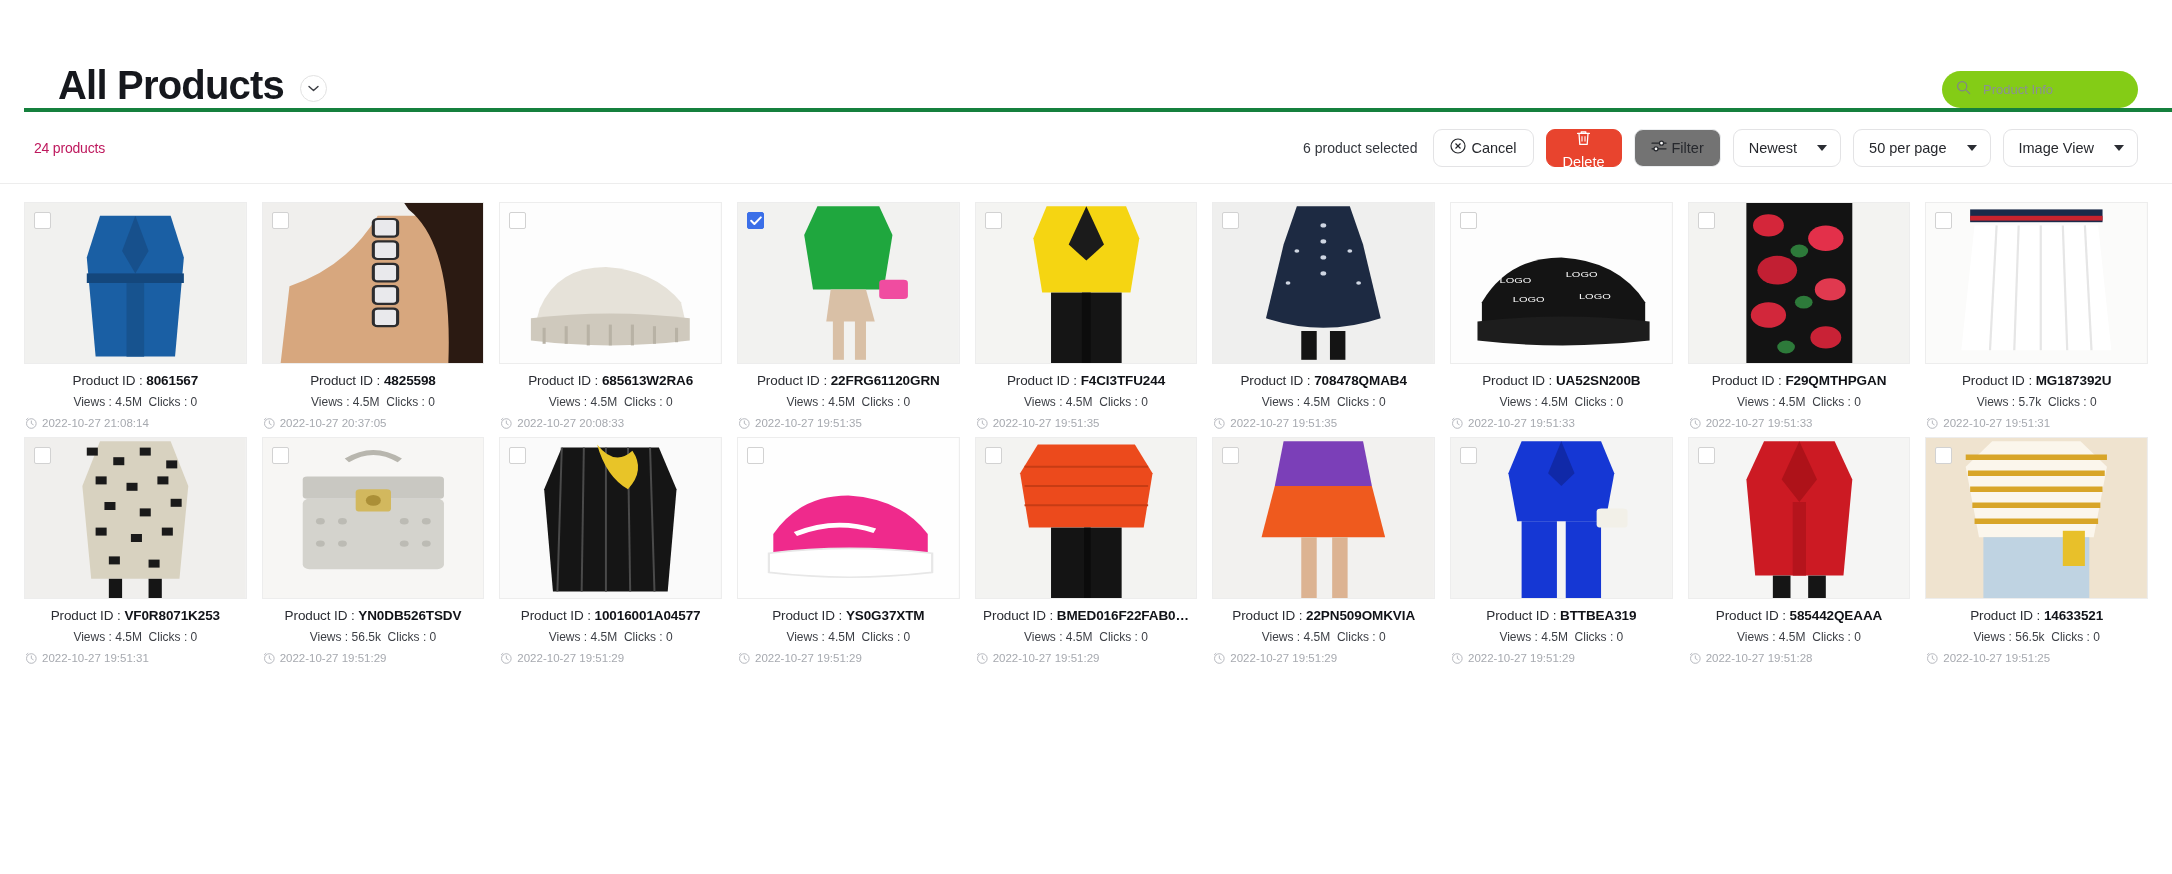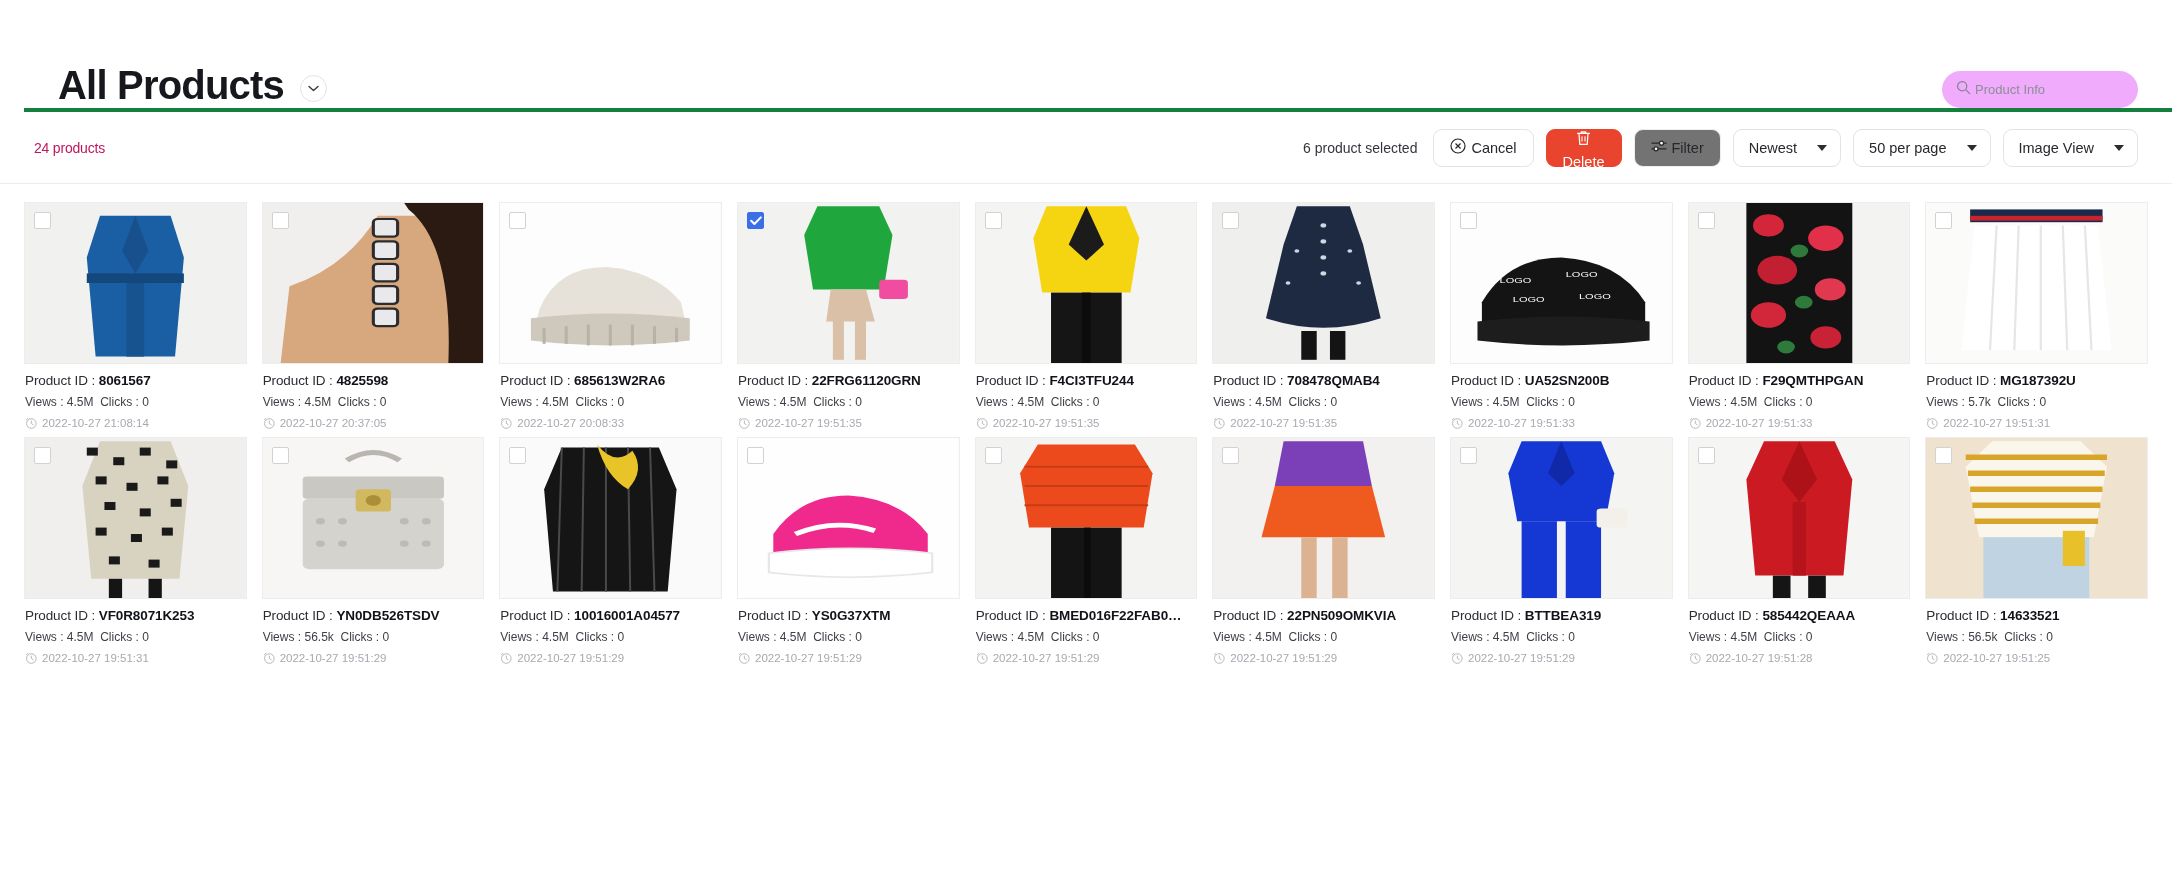--- a/index.html
+++ b/index.html
@@ -33,24 +33,24 @@
     border: 1px solid #e2e2e2;
     border-radius: 50%;
     display: flex; align-items: center; justify-content: center;
     background: #fff;
     margin-top: 6px;
   }
   .chev-circle svg { display: block; }
 
   .search-box {
     width: 196px; height: 37px;
-    background: #f0abfc;
+    background: #84cc16;
     border-radius: 19px;
     display: flex; align-items: center;
-    gap: 4px;
+    gap: 12px;
     padding: 0 14px;
   }
   .search-box input {
     border: none; outline: none; background: transparent;
     font-family: "Liberation Sans", sans-serif;
     font-size: 13px;
     color: #5d6067;
     width: 100%;
   }
   .search-box input::placeholder { color: #8b8f96; }
@@ -159,21 +159,21 @@
     z-index: 4;
     cursor: pointer;
   }
   .cb.checked {
     background: #3b6fe8;
     border-color: #3b6fe8;
     display: flex; align-items: center; justify-content: center;
   }
   .cb.checked svg { display: block; }
 
-  .meta { padding: 9px 1px 0 1px; }
+  .meta { padding: 9px 1px 0 1px; text-align: center; }
   .pid {
     font-size: 13.5px;
     color: #2b2d33;
     white-space: nowrap;
     overflow: hidden;
     text-overflow: ellipsis;
     letter-spacing: -0.1px;
   }
   .pid b { font-weight: 700; color: #111318; }
   .stats {

